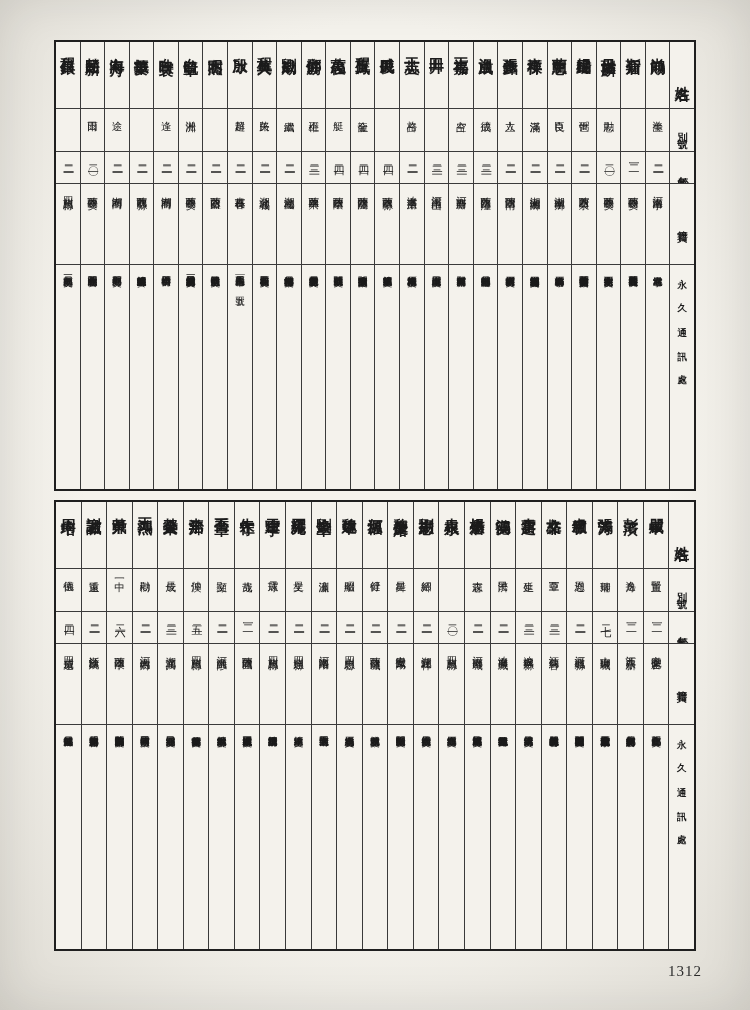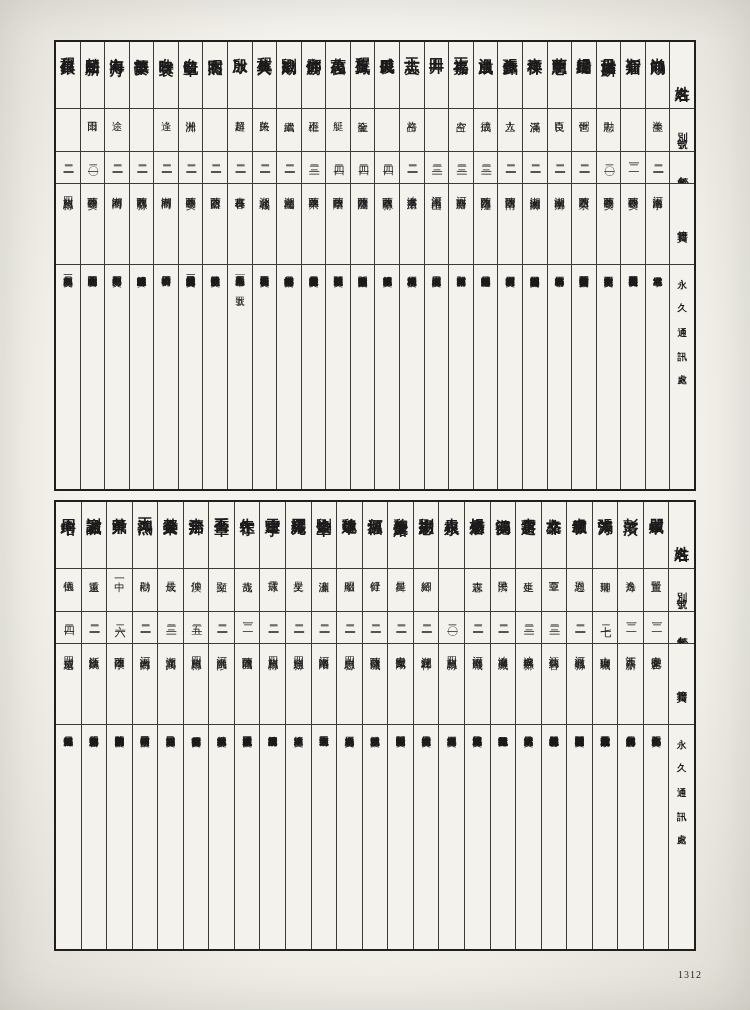--- a/index.html
+++ b/index.html
@@ -43,21 +43,21 @@
   .cell.address .vtext { font-size:9.5px; height:212px; }
   .hcell { align-items:center; padding-top:0; }
   .hcell .vtext { font-weight:700; height:auto; }
   .h-name .vtext    { font-size:14px; letter-spacing:10px; }
   .h-alias .vtext   { font-size:11px; letter-spacing:6px; }
   .h-age .vtext     { font-size:11px; letter-spacing:2px; }
   .h-origin .vtext  { font-size:12px; letter-spacing:20px; }
   .h-address .vtext { font-size:12px; letter-spacing:24px; }
   .page-number {
     position:absolute; right:48px; bottom:30px;
-    font-size:10px; letter-spacing:1px; color:#2a2a2a;
+    font-size:15px; letter-spacing:1px; color:#2a2a2a;
     font-family:"Liberation Serif", serif;
     text-align:right;
   }
 </style>
 </head>
 <body>
 
 <div class="paper">
   <div class="content">
 

